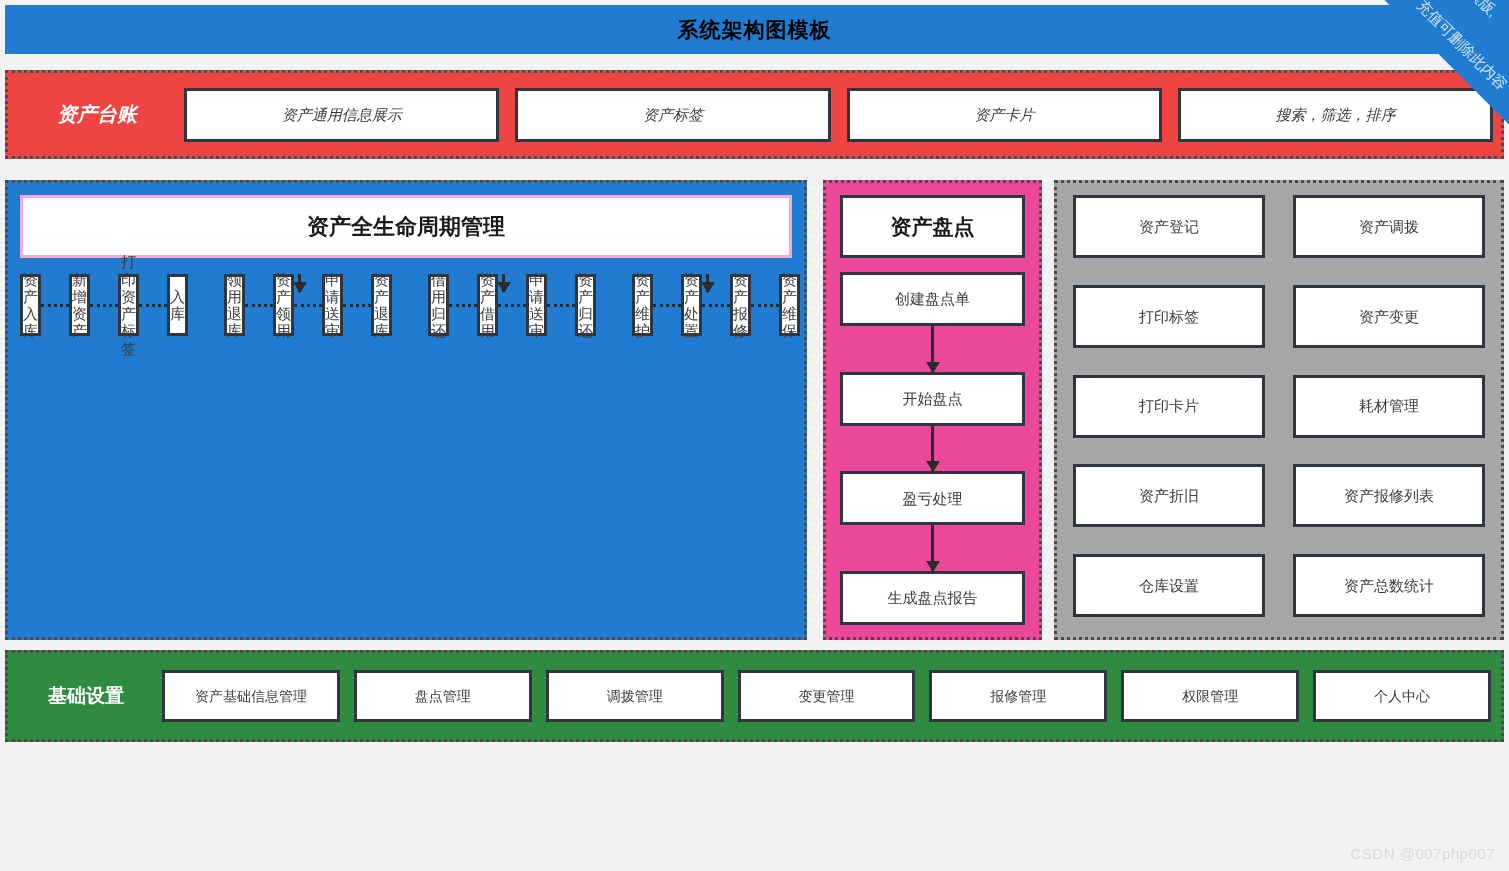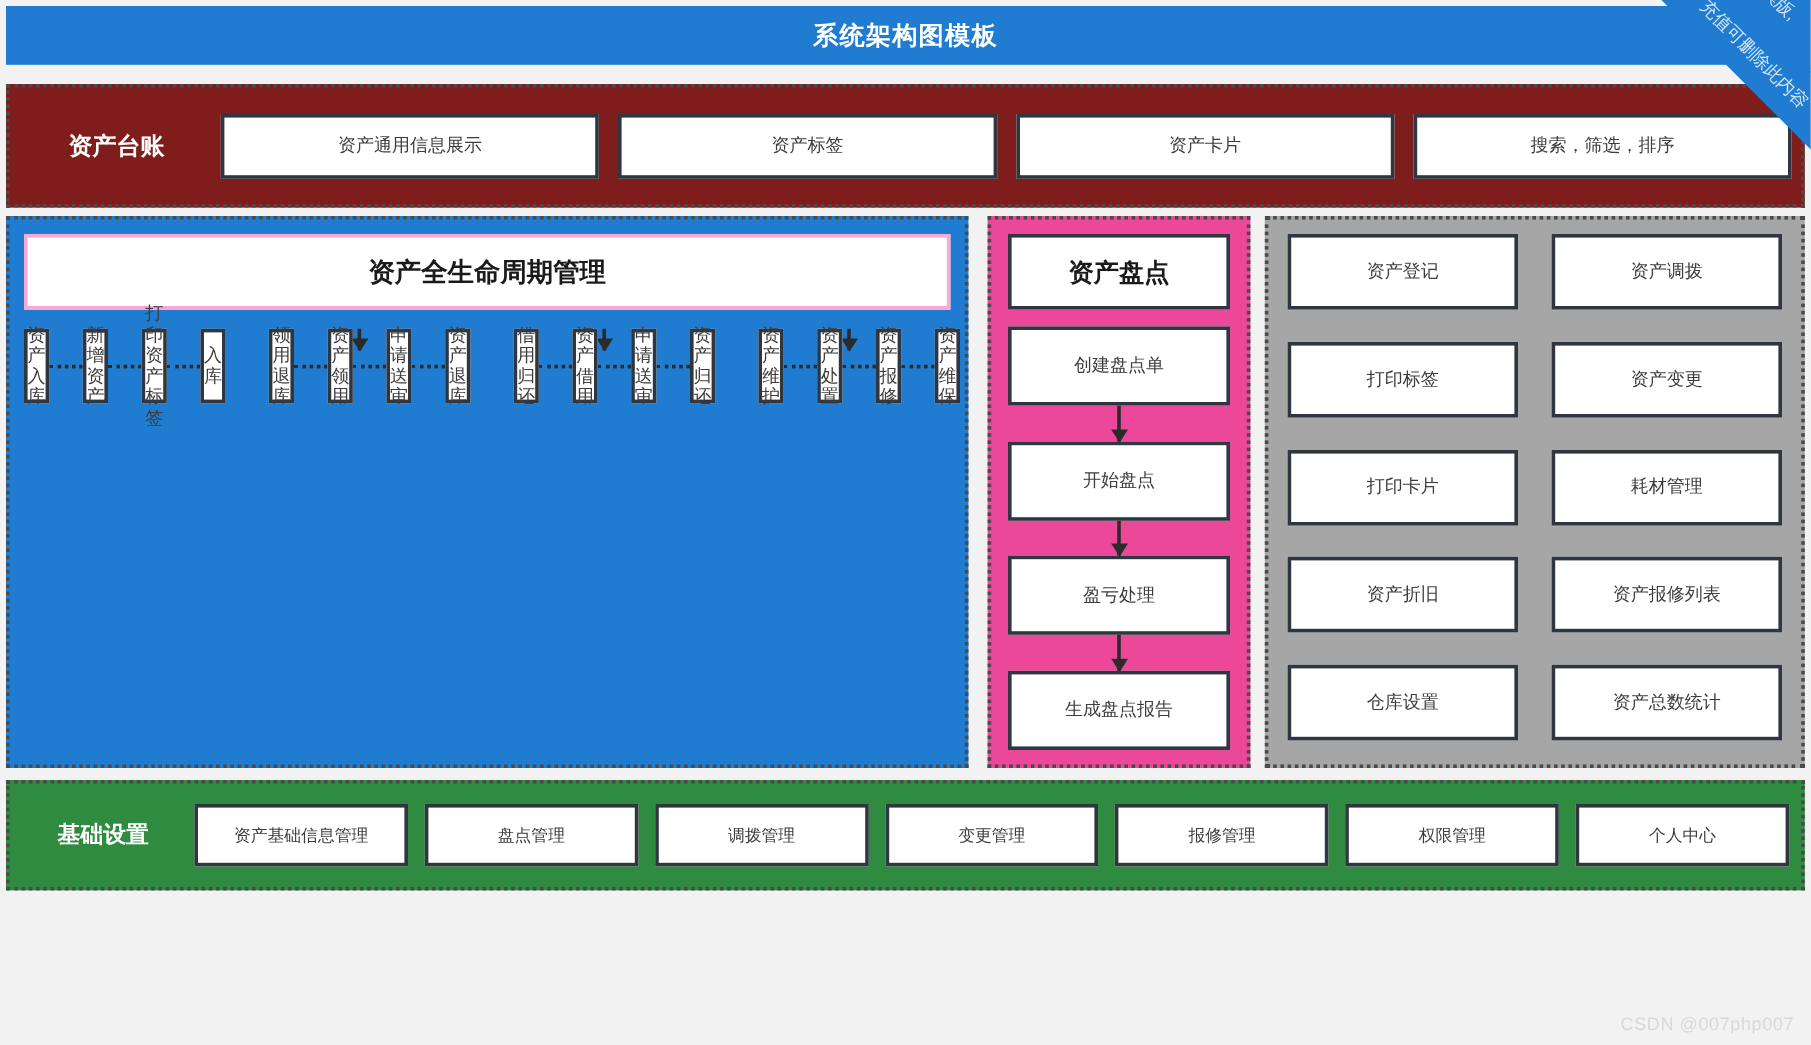--- a/index.html
+++ b/index.html
@@ -13,21 +13,21 @@
   .page{position:relative;width:1509px;height:871px;box-sizing:border-box;}
 
   
   .titlebar{
     position:absolute;left:5px;top:5px;width:1499px;height:49px;
     background:#1f7cd0;
     display:flex;align-items:center;justify-content:center;
     box-sizing:border-box;
   }
   .titlebar .title{
-    color:#ffffff;font-size:21px;font-weight:bold;letter-spacing:1px;
+    color:#000000;font-size:21px;font-weight:bold;letter-spacing:1px;
   }
 
   
   .band{
     position:absolute;box-sizing:border-box;
     border:3px dotted #4a4a4a;
     display:flex;align-items:center;
   }
   .band .band-label{
     color:#ffffff;font-weight:bold;font-size:19px;
@@ -38,21 +38,21 @@
     justify-content:space-between;
   }
   .node{
     background:#ffffff;border:3px solid #2f3640;
     display:flex;align-items:center;justify-content:center;
     color:#3c3c3c;font-size:15px;box-sizing:border-box;
     text-align:center;line-height:1.15;
   }
 
   
-  #band-ledger{left:5px;top:70px;width:1499px;height:103px;background:#7f1d1d;}
+  #band-ledger{left:5px;top:70px;width:1499px;height:89px;background:#ef4444;font-style:italic;}
   #band-ledger .band-label{width:150px;margin-left:14px;font-size:20px;}
   #band-ledger .band-items{margin:0 8px 0 12px;gap:16px;}
   #band-ledger .node{height:54px;flex:1 1 0;}
 
   
   #panel-lifecycle{
     position:absolute;left:5px;top:180px;width:802px;height:460px;
     background:#1f7cd0;border:3px dotted #4a4a4a;box-sizing:border-box;
     padding:12px;
   }
@@ -86,21 +86,21 @@
     background:#ec4899;border:3px dotted #4a4a4a;box-sizing:border-box;
     padding:12px 14px;
     display:flex;flex-direction:column;
   }
   #panel-stocktake .panel-head{
     height:63px;background:#ffffff;border:3px solid #2f3640;
     display:flex;align-items:center;justify-content:center;
     font-size:21px;font-weight:bold;color:#1a1a1a;box-sizing:border-box;
   }
   .st-flow{flex:1 1 auto;display:flex;flex-direction:column;margin-top:14px;}
-  .st-node{height:66px;}
+  .st-node{height:54px;}
   .st-gap{flex:1 1 auto;position:relative;min-height:18px;}
 
   
   #panel-functions{
     position:absolute;left:1054px;top:180px;width:450px;height:460px;
     background:#a6a6a6;border:3px dotted #4a4a4a;box-sizing:border-box;
     padding:12px 16px;
   }
   .fn-grid{
     display:grid;grid-template-columns:1fr 1fr;

